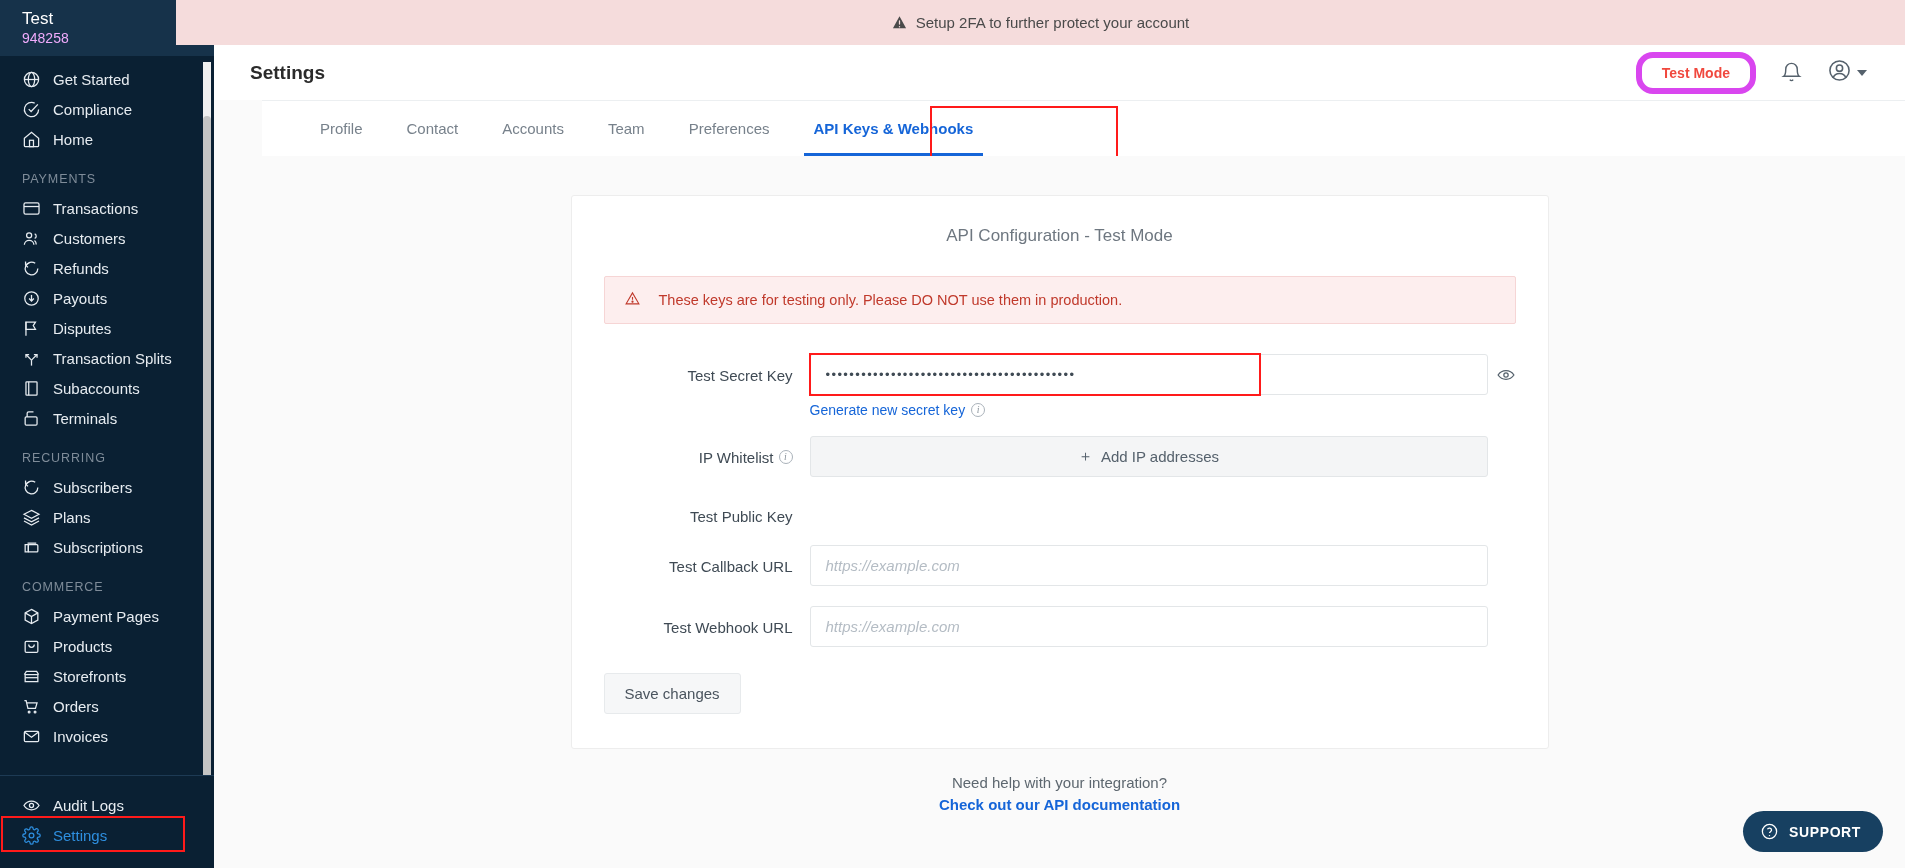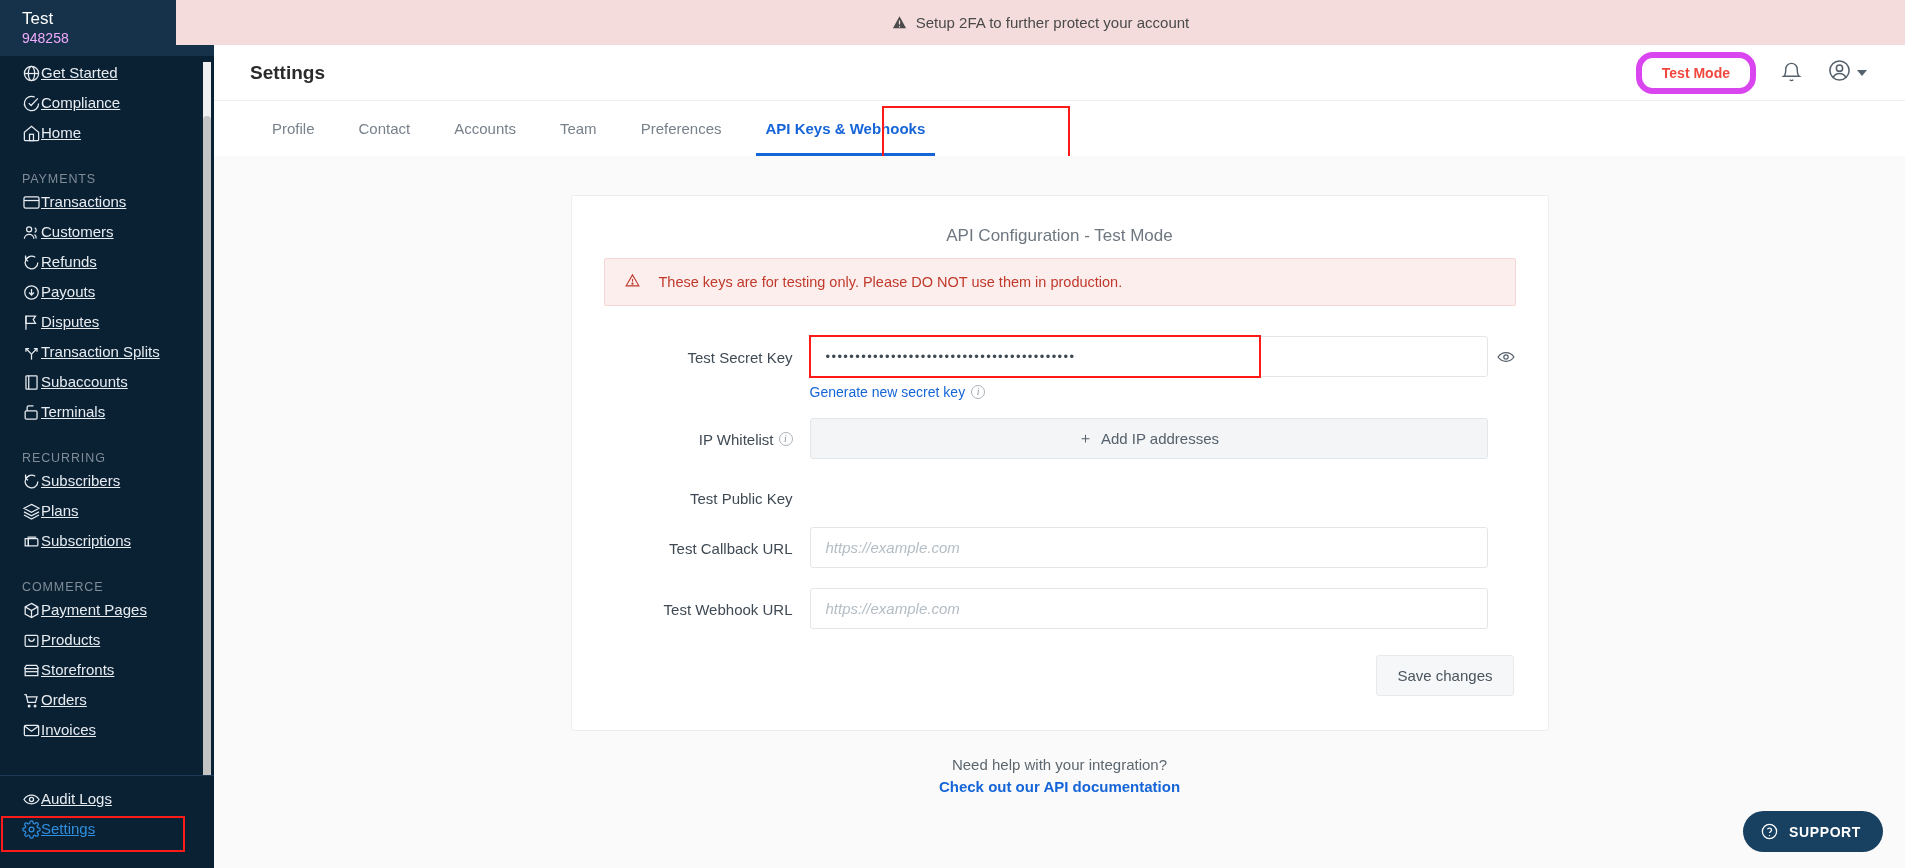--- a/index.html
+++ b/index.html
@@ -34,24 +34,24 @@
   }
   .nav-track {
     position: absolute; right: 3px; top: 6px; bottom: 6px;
     width: 8px; background: #f0f0f0; border-radius: 0;
   }
   .nav-thumb {
     position: absolute; right: 3px; top: 60px;
     width: 8px; height: 700px; background: #c4c4c4; border-radius: 4px;
   }
   .nav-item {
-    display: flex; align-items: flex-start; 
+    display: flex; align-items: center; gap: 12px;
     height: 30px; padding: 0 10px 0 22px;
     color: #e7ecf1; font-size: 15px;
-    cursor: pointer; white-space: nowrap; text-decoration: underline;
+    cursor: pointer; white-space: nowrap;
   }
   .nav-item .ico { width: 19px; height: 19px; display: block; flex: 0 0 19px; color: #e7ecf1; }
   .nav-section {
     color: #7f8c99; font-size: 12.5px; letter-spacing: .9px;
     padding: 18px 0 7px 22px; font-weight: 400;
   }
   .nav-gap { height: 8px; }
 
   .sidebar-bottom {
     border-top: 1px solid #1d3a54;
@@ -94,20 +94,21 @@
   .icon-btn { color: #55616c; cursor: pointer; display: flex; align-items: center; }
   .icon-btn svg { display: block; }
   .avatar-btn { display: flex; align-items: center; gap: 5px; cursor: pointer; color: #55616c; }
   .caret { width: 0; height: 0; border-left: 5px solid transparent; border-right: 5px solid transparent; border-top: 6px solid #55616c; }
 
   .tabbar {
     height: 56px; background: #ffffff;
     display: flex; align-items: stretch;
     padding-left: 40px; border-top: 1px solid #eceff1;
     position: relative;
+    margin-left: 48px;
   }
   .tab {
     display: flex; align-items: center;
     padding: 0 22px; font-size: 15px; color: #77818b;
     cursor: pointer; position: relative; white-space: nowrap;
   }
   .tab:first-child { padding-left: 18px; }
   .tab.active { color: #1565d8; font-weight: 700; }
   .tab.active::after {
     content: ""; position: absolute; left: 12px; right: 12px; bottom: 0;
@@ -121,21 +122,21 @@
 
   
   .content { flex: 1; overflow: hidden; background: #fafafa; position: relative; }
   .card {
     width: 978px; margin: 39px auto 0 auto;
     background: #ffffff; border: 1px solid #ededed;
     border-radius: 3px; padding: 30px 32px 34px 32px;
   }
   .card-title {
     text-align: center; font-size: 17px; color: #6e7780;
-    margin-bottom: 12px; font-weight: 400;
+    margin-bottom: 30px; font-weight: 400;
   }
   .alert {
     background: #fdeeee; border: 1px solid #f6d5d5;
     padding: 14px 20px; display: flex; align-items: center; gap: 19px;
     color: #c0392b; font-size: 14.5px; margin-bottom: 30px; border-radius: 2px;
   }
   .alert svg { width: 15px; height: 15px; flex: 0 0 15px; }
 
   .frow { display: flex; align-items: flex-start; margin-bottom: 15px; }
   .flabel {
@@ -174,21 +175,21 @@
   .eye-btn, .copy-btn { color: #55616c; cursor: pointer; display: flex; }
   .sublink {
     margin-top: 7px; font-size: 14px; color: #1565d8;
     display: flex; align-items: center; gap: 6px; cursor: pointer;
   }
   .info-circle {
     width: 14px; height: 14px; border: 1px solid #aab2ba; border-radius: 50%;
     color: #8b949c; font-size: 10px; line-height: 12px; text-align: center;
     display: inline-block; font-style: italic; font-family: "Liberation Serif", serif;
   }
-  .saverow { display: flex; justify-content: flex-end; margin-top: 26px; padding-right: 2px; }
+  .saverow { display: flex; justify-content: flex-start; margin-top: 26px; padding-right: 2px; }
   .save-btn {
     background: #f6f7f8; border: 1px solid #e7eaec; border-radius: 3px;
     padding: 11px 20px; font-size: 15px; color: #4a545e; cursor: pointer;
   }
   .footer {
     text-align: center; margin-top: 25px;
     font-size: 15px; color: #5d676f;
   }
   .footer a { display: block; margin-top: 5px; color: #1565d8; font-weight: 700; text-decoration: none; cursor: pointer; }
 

